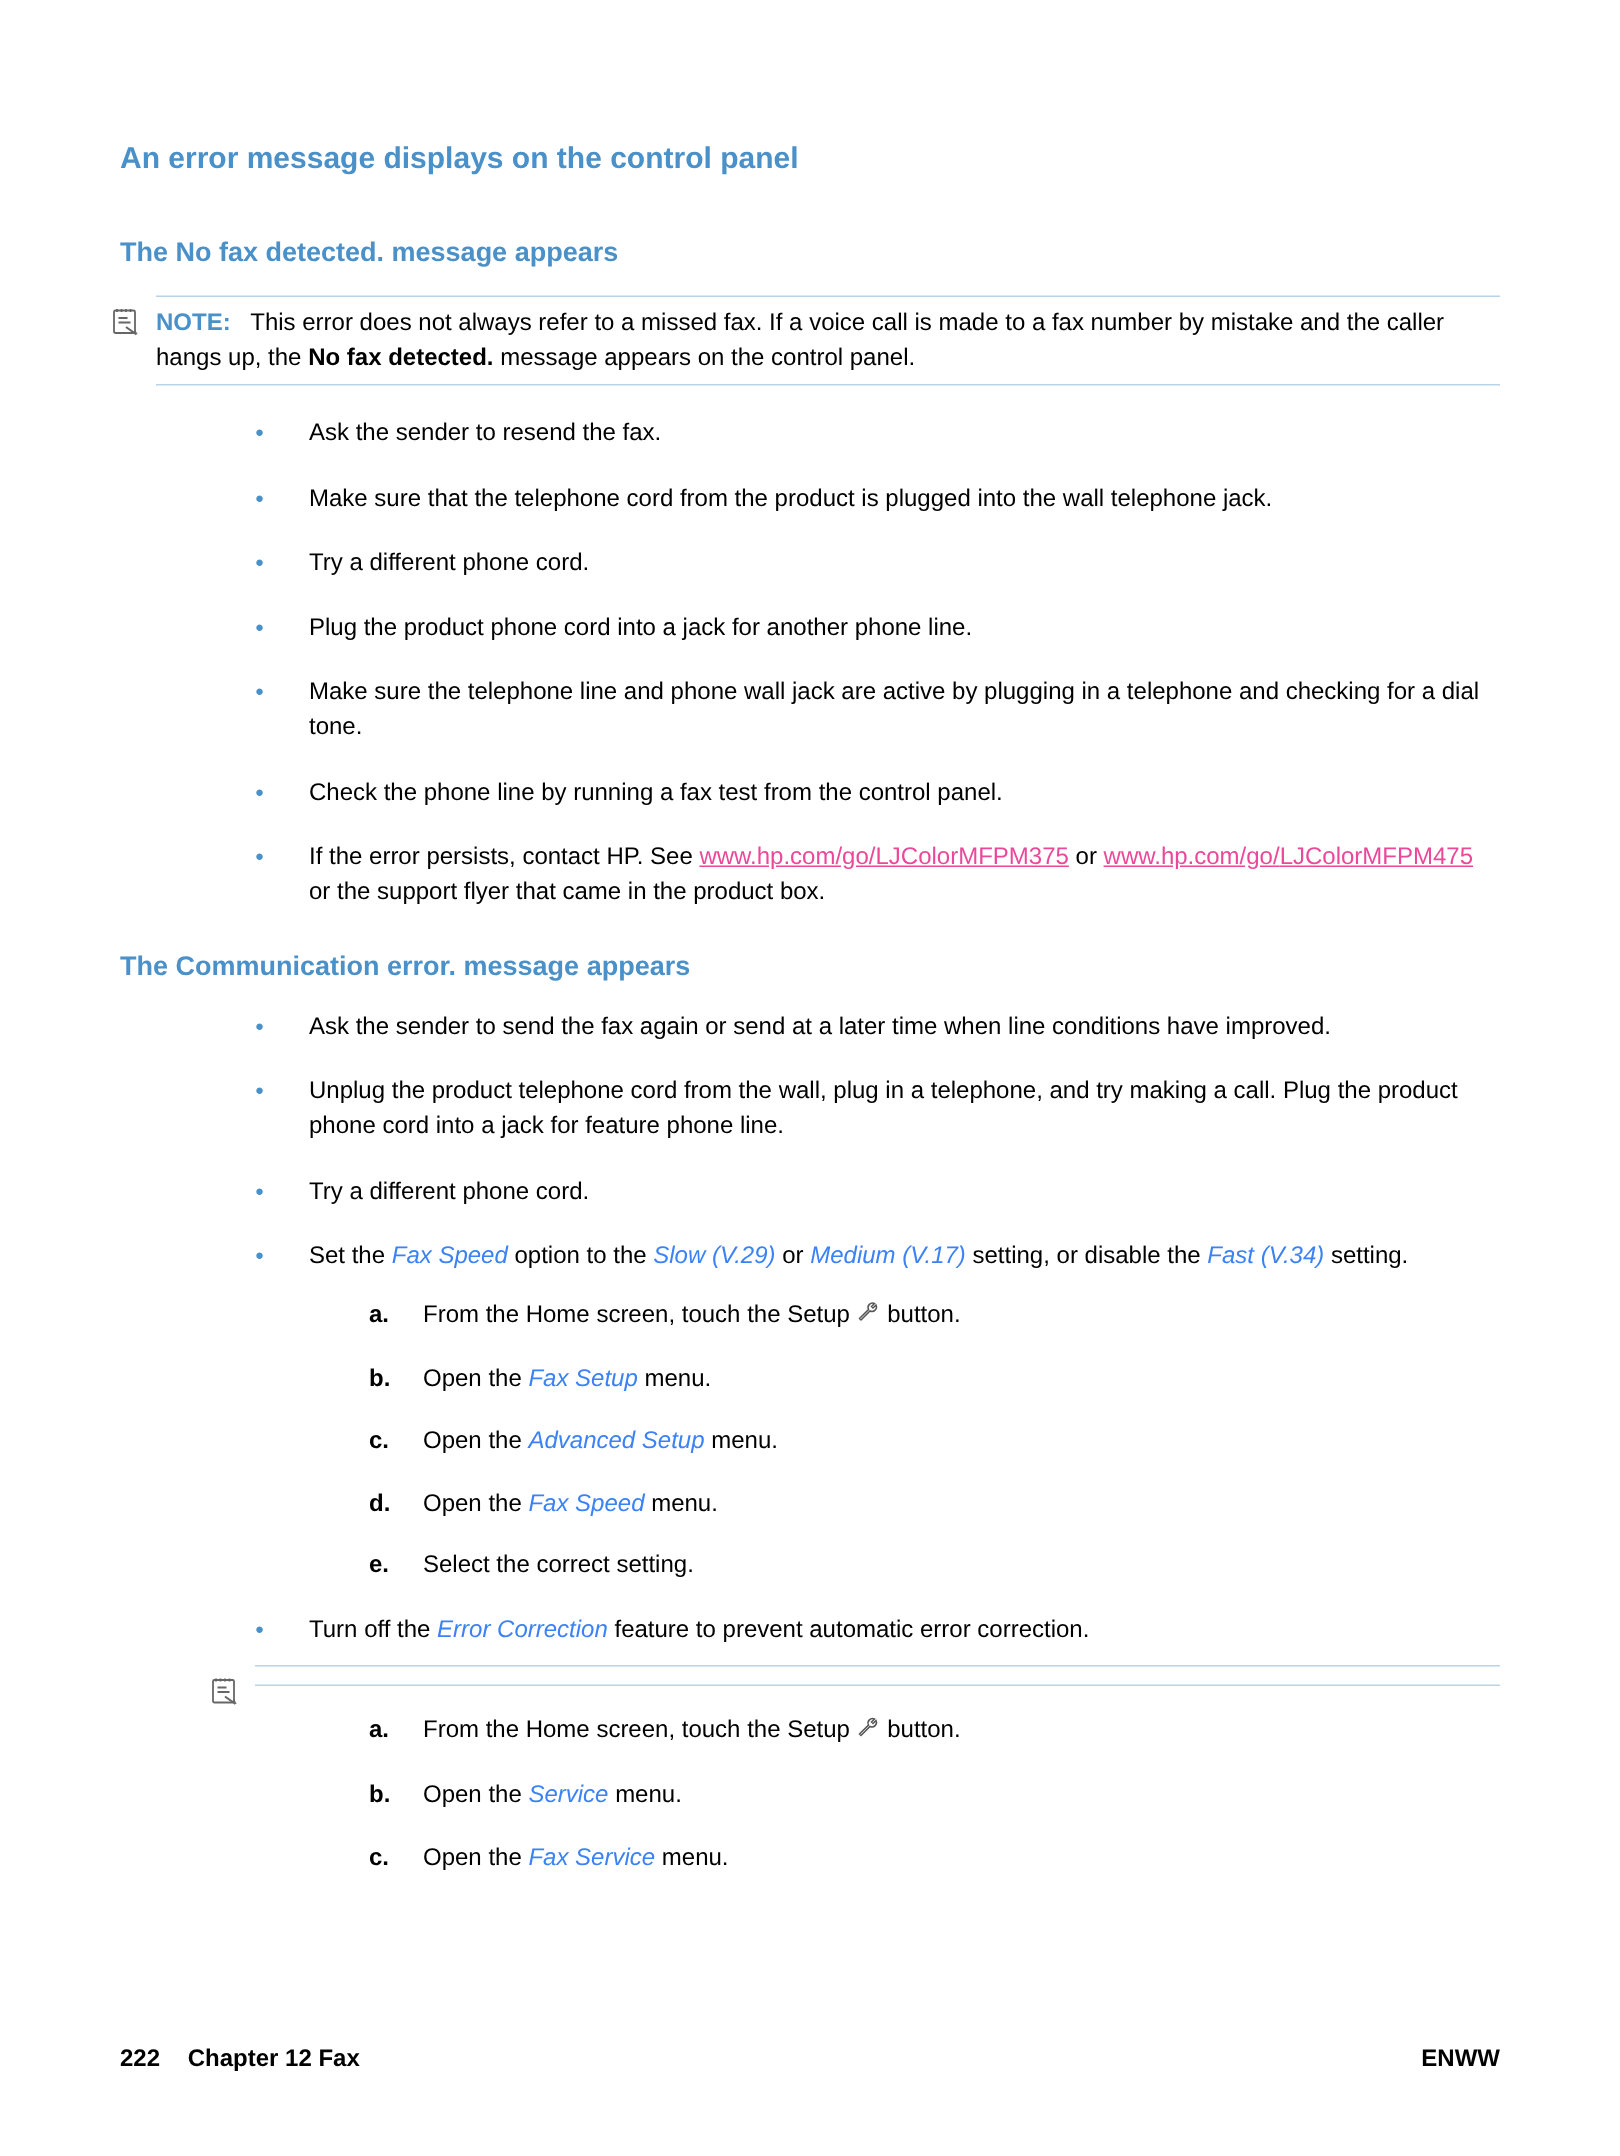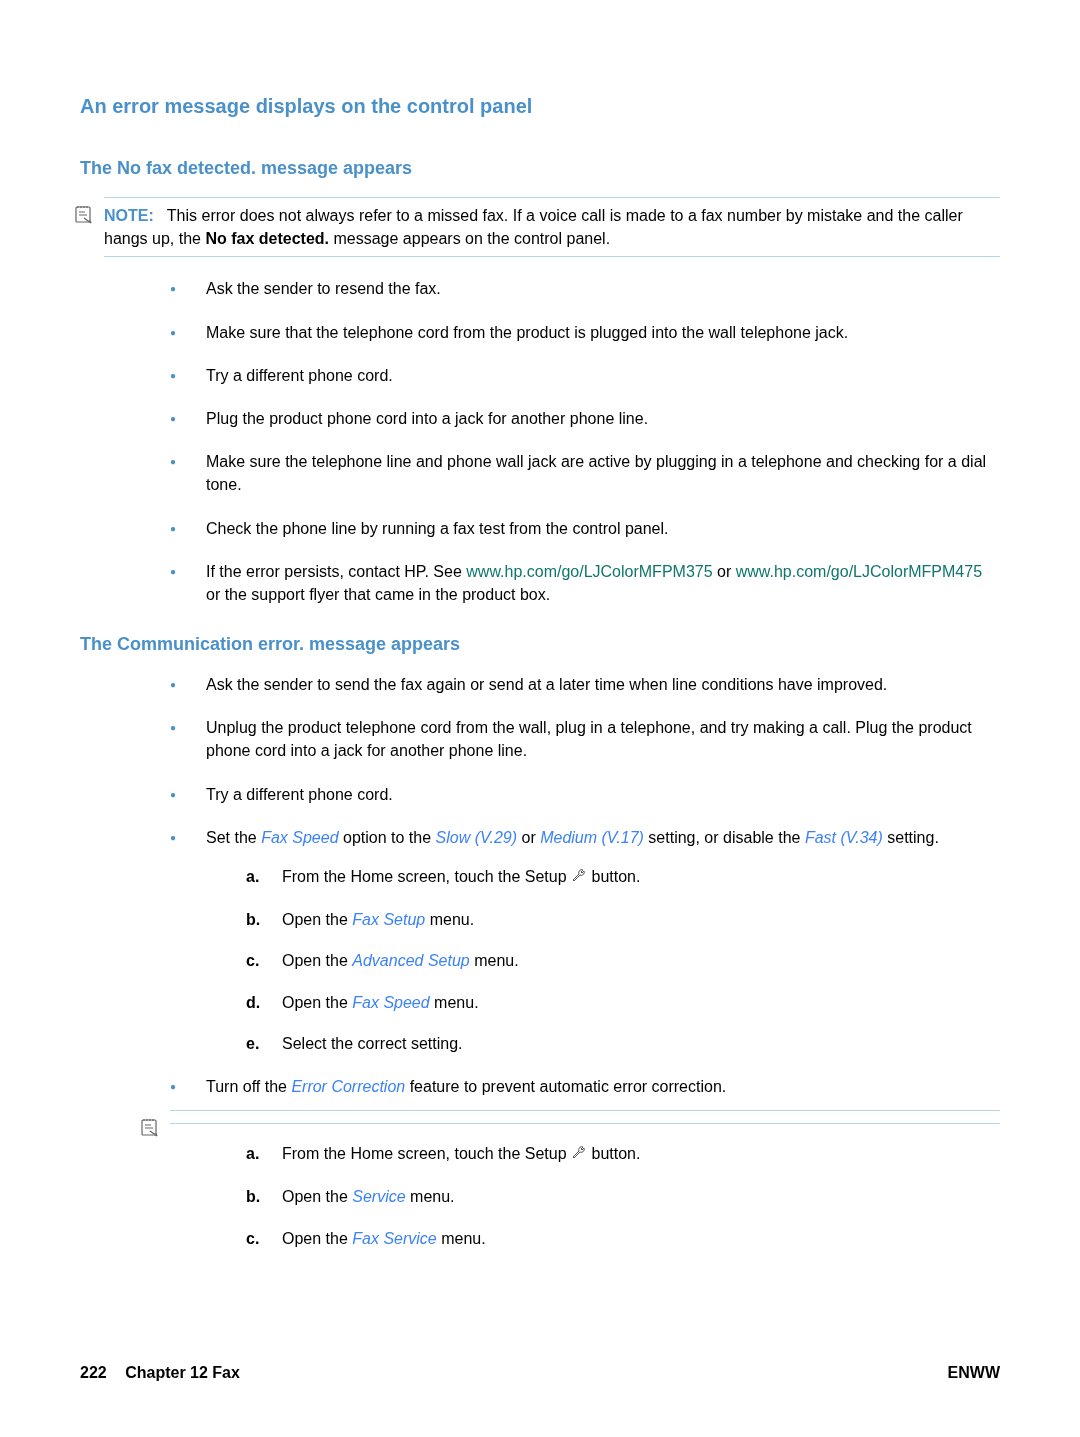--- a/index.html
+++ b/index.html
@@ -81,21 +81,22 @@
     top: 0;
     font-weight: bold;
   }
   .note-box.inner {
     margin-left: 40px;
     margin-right: 0;
     margin-top: 6px;
     margin-bottom: 18px;
   }
   a.link {
-    color: #0f766e;
+    color: #ec4899;
+    text-decoration: underline;
   }
   .ui-term { color: #3b82f6; font-style: italic; }
   .bold-inline { font-weight: bold; }
   .setup-icon {
     display: inline-block;
     vertical-align: -2px;
     color: #555;
   }
   .footer {
     position: absolute;
@@ -141,21 +142,21 @@
   <li>Check the phone line by running a fax test from the control panel.</li>
   <li>
     <span>If the error persists, contact HP. See </span><a class="link">www.hp.com/go/LJColorMFPM375</a><span> or </span><a class="link">www.hp.com/go/</a><a class="link">LJColorMFPM475</a><span> or the support flyer that came in the product box.</span>
   </li>
 </ul>
 
 <h3 class="h3">The Communication error. message appears</h3>
 
 <ul class="bullets">
   <li>Ask the sender to send the fax again or send at a later time when line conditions have improved.</li>
-  <li>Unplug the product telephone cord from the wall, plug in a telephone, and try making a call. Plug the product phone cord into a jack for another phone line.</li>
+  <li>Unplug the product telephone cord from the wall, plug in a telephone, and try making a call. Plug the product phone cord into a jack for feature phone line.</li>
   <li>Try a different phone cord.</li>
   <li>
     <span>Set the </span><span class="ui-term">Fax Speed</span><span> option to the </span><span class="ui-term">Slow (V.29)</span><span> or </span><span class="ui-term">Medium (V.17)</span><span> setting, or disable the </span><span class="ui-term">Fast (V.34)</span><span> setting.</span>
     <ol class="steps">
       <li><span class="step-letter">a.</span><span>From the Home screen, touch the Setup </span><span class="setup-icon"><svg width="16" height="16" viewBox="0 0 16 16">
               <path d="M13 3a3 3 0 0 1-4 4L3 13l-1-1 6-6a3 3 0 0 1 4-4l-2 2 1 1 2-2z" fill="none" stroke="#555" stroke-width="1"></path>
             </svg></span><span> button.</span></li>
       <li><span class="step-letter">b.</span><span>Open the </span><span class="ui-term">Fax Setup</span><span> menu.</span></li>
       <li><span class="step-letter">c.</span><span>Open the </span><span class="ui-term">Advanced Setup</span><span> menu.</span></li>
       <li><span class="step-letter">d.</span><span>Open the </span><span class="ui-term">Fax Speed</span><span> menu.</span></li>

